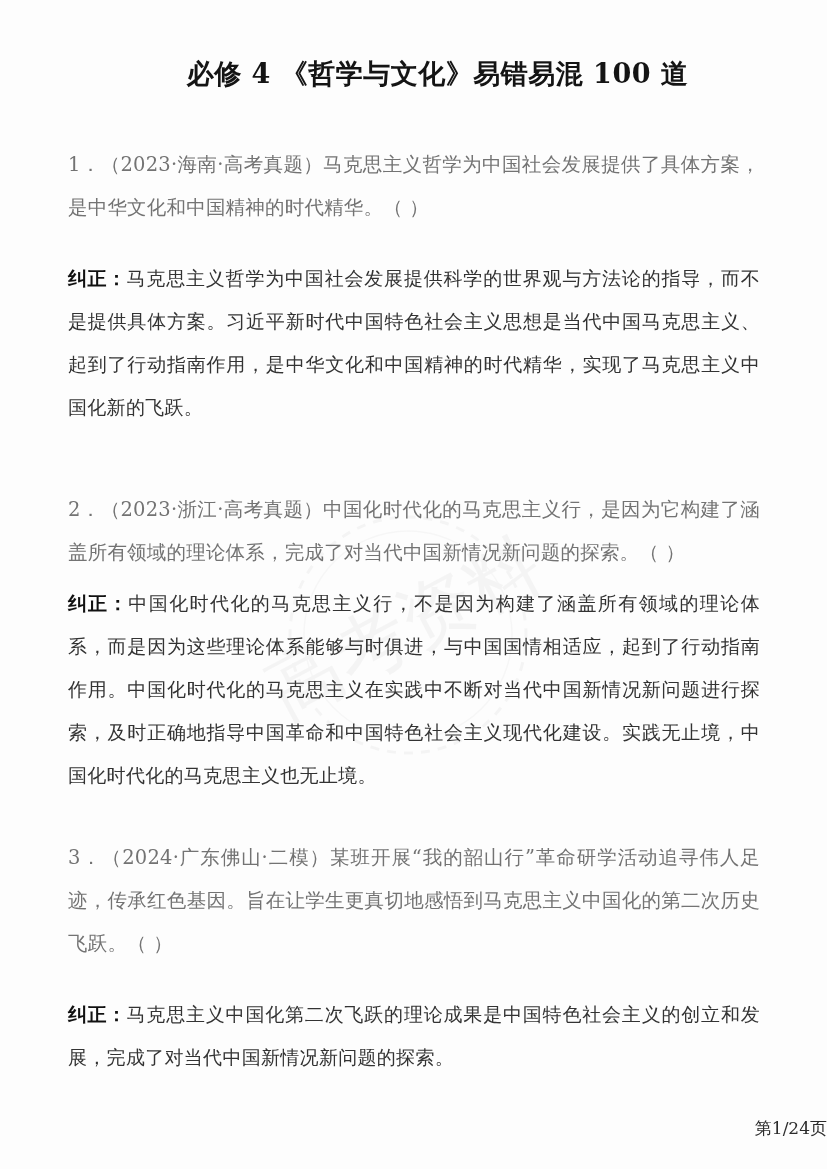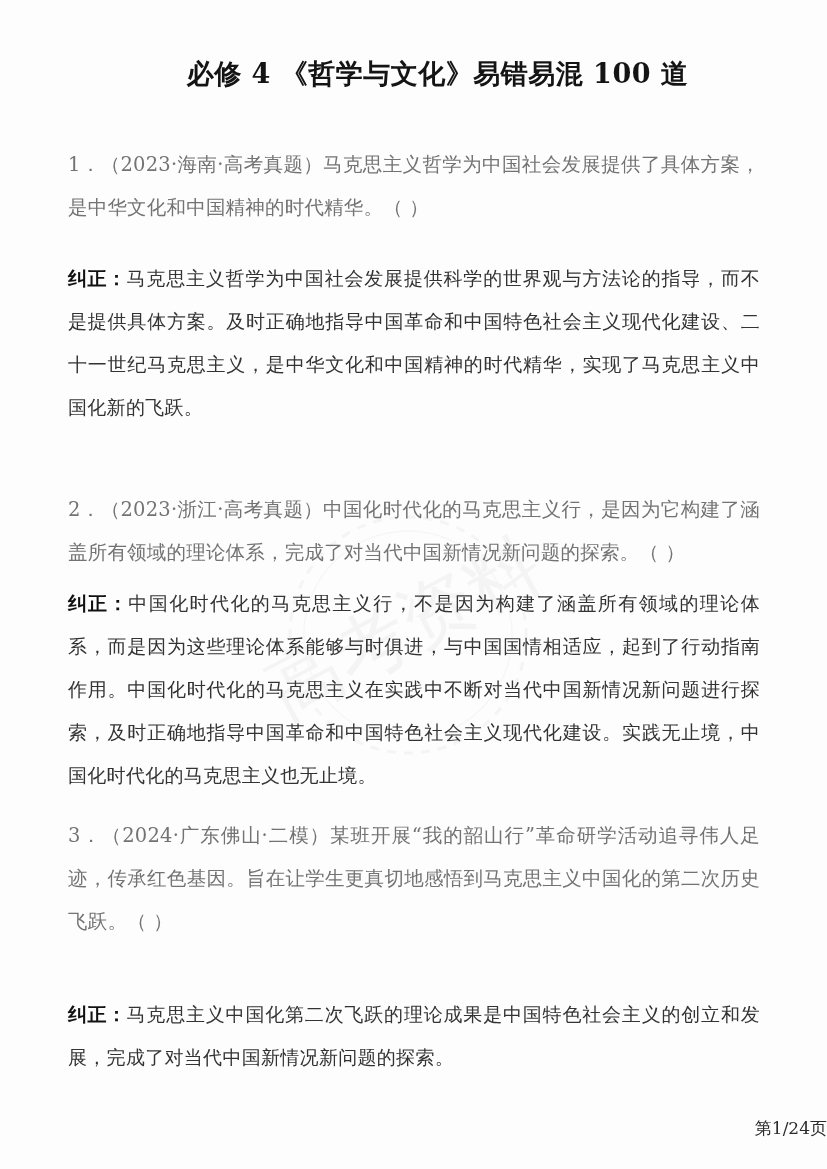--- a/index.html
+++ b/index.html
@@ -120,26 +120,26 @@
       </g>
     </svg>
   </div>
 
   <div class="content">
 
     <div class="doc-title">必修 4  《哲学与文化》易错易混 100 道</div>
 
     <div class="body-block q-text" style="top:143px;">1．（2023·海南·高考真题）马克思主义哲学为中国社会发展提供了具体方案，是中华文化和中国精神的时代精华。（    ）</div>
 
-    <div class="body-block a-text" style="top:257px;"><span class="lead">纠正：</span><span>马克思主义哲学为中国社会发展提供科学的世界观与方法论的指导，而不是提供具体方案。及时正确地指导中国革命和中国特色社会主义现代化建设、二十一世纪马克思主义，是中华文化和中国精神的时代精华，实现了马克思主义中国化新的飞跃。</span></div>
+    <div class="body-block a-text" style="top:257px;"><span class="lead">纠正：</span><span>马克思主义哲学为中国社会发展提供科学的世界观与方法论的指导，而不是提供具体方案。习近平新时代中国特色社会主义思想是当代中国马克思主义、起到了行动指南作用，是中华文化和中国精神的时代精华，实现了马克思主义中国化新的飞跃。</span></div>
 
     <div class="body-block q-text" style="top:488px;">2．（2023·浙江·高考真题）中国化时代化的马克思主义行，是因为它构建了涵盖所有领域的理论体系，完成了对当代中国新情况新问题的探索。（    ）</div>
 
     <div class="body-block a-text" style="top:582px;"><span class="lead">纠正：</span><span>中国化时代化的马克思主义行，不是因为构建了涵盖所有领域的理论体系，而是因为这些理论体系能够与时俱进，与中国国情相适应，起到了行动指南作用。中国化时代化的马克思主义在实践中不断对当代中国新情况新问题进行探索，及时正确地指导中国革命和中国特色社会主义现代化建设。实践无止境，中国化时代化的马克思主义也无止境。</span></div>
 
-    <div class="body-block q-text" style="top:814px;">3．（2024·广东佛山·二模）某班开展“我的韶山行”革命研学活动追寻伟人足迹，传承红色基因。旨在让学生更真切地感悟到马克思主义中国化的第二次历史飞跃。（    ）</div>
+    <div class="body-block q-text" style="top:836px;">3．（2024·广东佛山·二模）某班开展“我的韶山行”革命研学活动追寻伟人足迹，传承红色基因。旨在让学生更真切地感悟到马克思主义中国化的第二次历史飞跃。（    ）</div>
 
     <div class="body-block a-text" style="top:993px;"><span class="lead">纠正：</span><span>马克思主义中国化第二次飞跃的理论成果是中国特色社会主义的创立和发展，完成了对当代中国新情况新问题的探索。</span></div>
 
     <div class="page-footer">第1/24页</div>
 
   </div>
 </div>
 
 </body></html>

